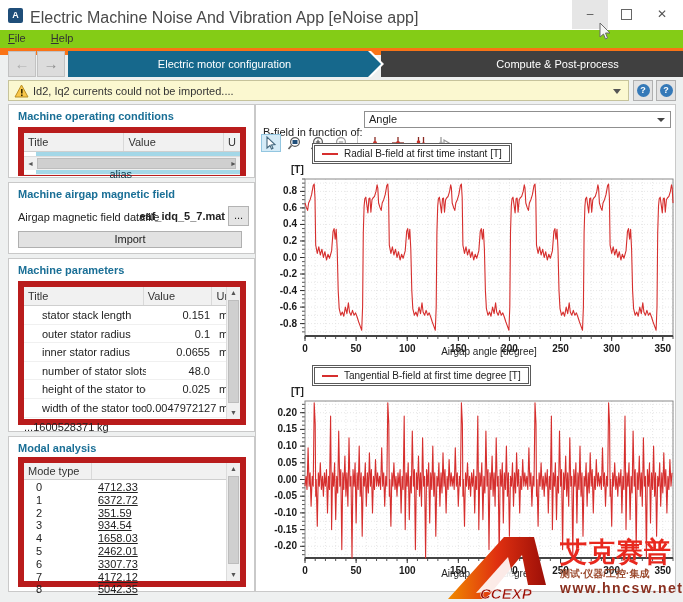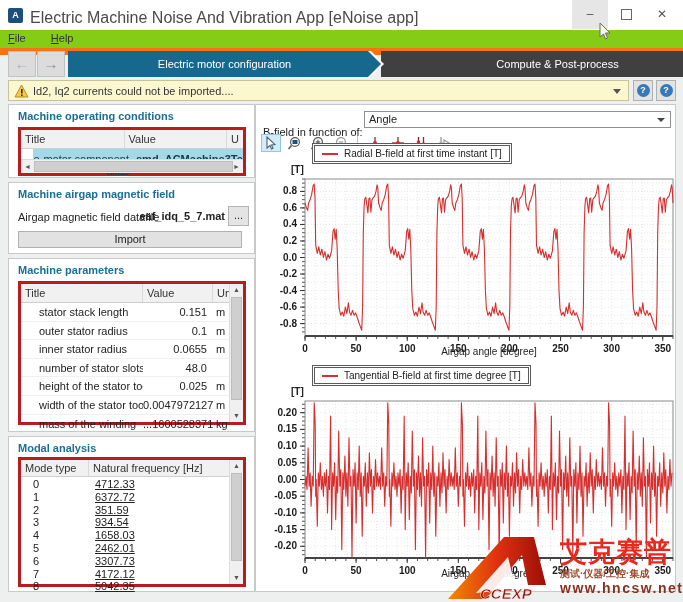--- a/index.html
+++ b/index.html
@@ -48,21 +48,21 @@
          color:#fff;font-size:9px;font-weight:bold;line-height:13px;}
   
   .card{position:absolute;background:#fff;border:1px solid #c9c9c9;box-sizing:border-box;}
   .c1{left:8px;top:104px;width:247px;height:74px;}
   .c2{left:8px;top:182px;width:247px;height:72px;}
   .c3{left:8px;top:258px;width:247px;height:174px;}
   .c4{left:8px;top:436px;width:247px;height:156px;}
   .rcard{left:255px;top:104px;width:421px;height:488px;}
   .chead{position:absolute;left:9px;top:5px;font-weight:bold;color:#1a6f96;}
   
-  .tbl{position:absolute;border:3px solid #b91c1c;box-sizing:border-box;background:#fff;}
+  .tbl{position:absolute;border:6px solid #b91c1c;box-sizing:border-box;background:#fff;}
   .thdr{display:flex;background:#f1f1f1;border-bottom:1px solid #cfcfcf;}
   .thdr span{padding:3px 4px;border-right:1px solid #d9d9d9;box-sizing:border-box;color:#333;}
   .trow{display:flex;border-bottom:1px solid #f0f0f0;}
   
   .oc-tbl{left:9px;top:22px;width:228px;height:49px;}
   .oc-h1{width:108px;} .oc-h2{width:107px;} .oc-h3{flex:1;border-right:none!important;}
   .oc-row{height:22px;}
   .oc-c0{width:12px;background:#fff;}
   .oc-c1{width:96px;background:#a4d7e7;color:#0c3c4d;text-align:right;padding:4px 5px 0 0;}
   .oc-c2{flex:1;background:#a4d7e7;color:#0c3c4d;font-weight:bold;padding:4px 0 0 2px;white-space:nowrap;overflow:hidden;}
@@ -223,39 +223,37 @@
             <span class="pm-c1">height of the stator tooth</span>
             <span class="pm-c2">0.025</span>
             <span class="pm-c3">m</span>
           </div>
           <div class="trow pm-row">
             <span class="pm-c1">width of the stator tooth</span>
             <span class="pm-c2">0.0047972127</span>
             <span class="pm-c3">m</span>
           </div>
           <div class="trow pm-row">
-            <span class="pm-c1">mass of the winding</span>
             <span class="pm-c2">...1600528371386</span>
             <span class="pm-c3">kg</span>
           </div>
         </div>
       <div class="vscroll">
         <span class="vs-arrow" style="top:0;">▲</span>
         <span class="vs-thumb" style="top:13px;height:103px;"></span>
         <span class="vs-arrow" style="bottom:0;">▼</span>
       </div>
     </div>
   </div>
 
   <div class="card c4">
     <div class="chead">Modal analysis</div>
     <div class="tbl md-tbl">
       <div class="thdr" style="height:16px;">
         <span class="md-h1" style="padding:2px 4px;">Mode type</span>
-        <span class="md-h2" style="padding:2px 4px;">Natural frequency [Hz]</span>
       </div>
       <div id="md-rows">
           <div class="trow md-row">
             <span class="md-c1">0</span>
             <span class="md-c2">4712.33</span>
           </div>
           <div class="trow md-row">
             <span class="md-c1">1</span>
             <span class="md-c2">6372.72</span>
           </div>

